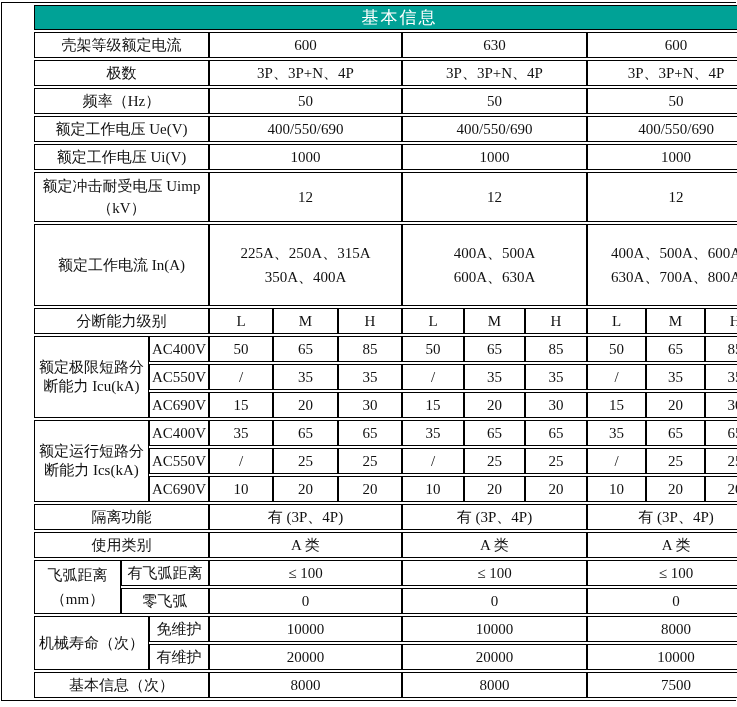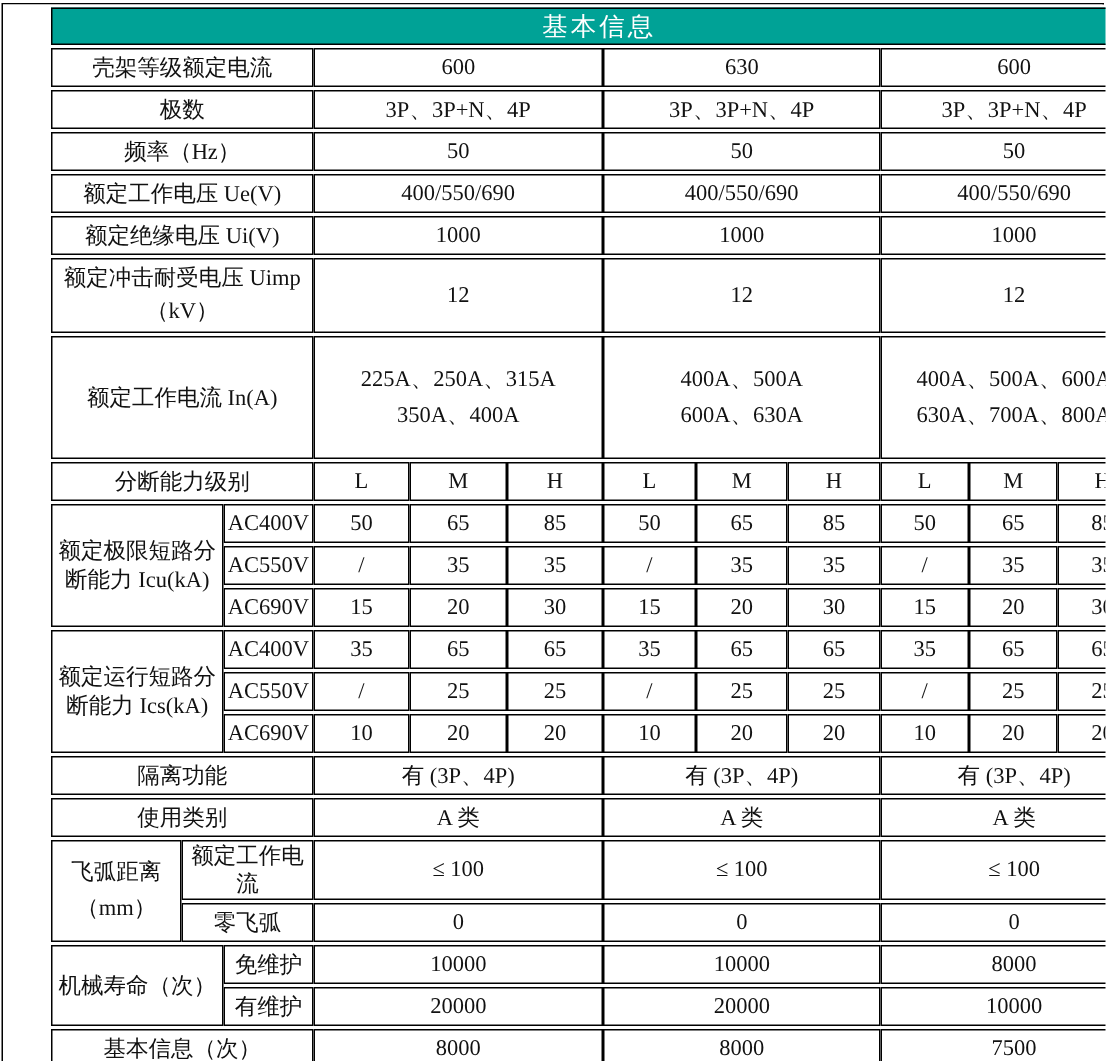--- a/index.html
+++ b/index.html
@@ -62,21 +62,21 @@
   </tr>
 
   <tr class="r-n">
     <td class="lab" colspan="3">额定工作电压 Ue(V)</td>
     <td colspan="3">400/550/690</td>
     <td colspan="3">400/550/690</td>
     <td colspan="3">400/550/690</td>
   </tr>
 
   <tr class="r-n">
-    <td class="lab" colspan="3">额定绝缘电压 Ui(V)</td>
+    <td class="lab" colspan="3">额定工作电压 Ui(V)</td>
     <td colspan="3">1000</td>
     <td colspan="3">1000</td>
     <td colspan="3">1000</td>
   </tr>
 
   <tr class="r-uimp">
     <td class="lab two-line" colspan="3">
       <div>额定冲击耐受电压 Uimp</div>
       <div>（kV）</div>
     </td>
@@ -202,21 +202,21 @@
     <td colspan="3">A 类</td>
     <td colspan="3">A 类</td>
     <td colspan="3">A 类</td>
   </tr>
 
   <tr class="r-n">
     <td class="lab two-line" rowspan="2">
       <div>飞弧距离</div>
       <div>（mm）</div>
     </td>
-    <td colspan="2">额定工作电流</td>
+    <td colspan="2">有飞弧距离</td>
     <td colspan="3">≤ 100</td>
     <td colspan="3">≤ 100</td>
     <td colspan="3">≤ 100</td>
   </tr>
   <tr class="r-n">
     <td colspan="2">零飞弧</td>
     <td colspan="3">0</td>
     <td colspan="3">0</td>
     <td colspan="3">0</td>
   </tr>

